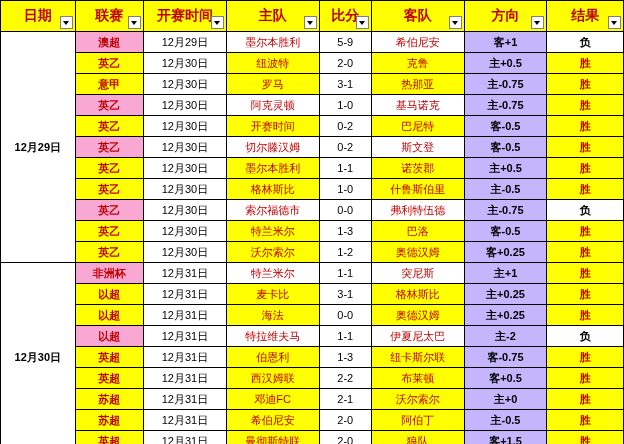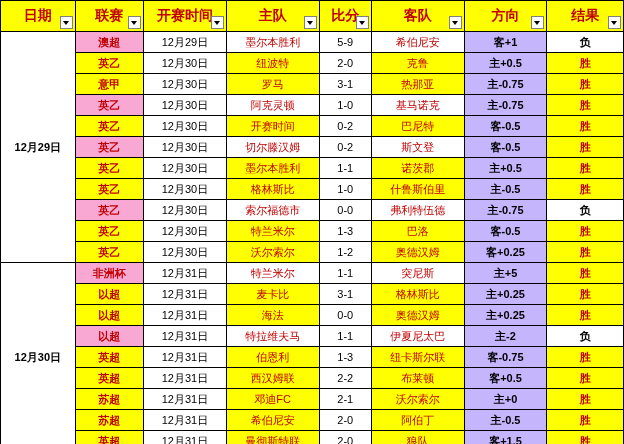--- a/index.html
+++ b/index.html
@@ -242,21 +242,21 @@
         <td class="dir">客+0.25</td>
         <td class="result win">胜</td>
       </tr>
       <tr>
         <td class="datecell" rowspan="9">12月30日</td>
         <td class="league white">非洲杯</td>
         <td class="time">12月31日</td>
         <td class="team white">特兰米尔</td>
         <td class="score">1-1</td>
         <td class="team white">突尼斯</td>
-        <td class="dir">主+5</td>
+        <td class="dir">主+1</td>
         <td class="result win">胜</td>
       </tr>
       <tr>
         <td class="league yellow">以超</td>
         <td class="time">12月31日</td>
         <td class="team yellow">麦卡比</td>
         <td class="score">3-1</td>
         <td class="team yellow">格林斯比</td>
         <td class="dir">主+0.25</td>
         <td class="result win">胜</td>

